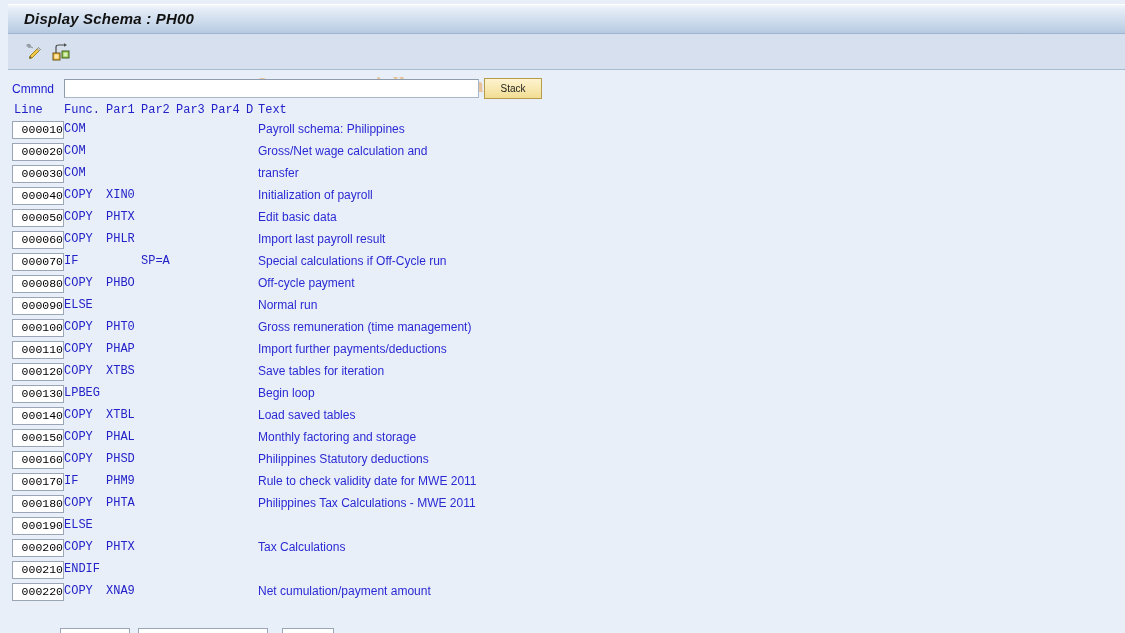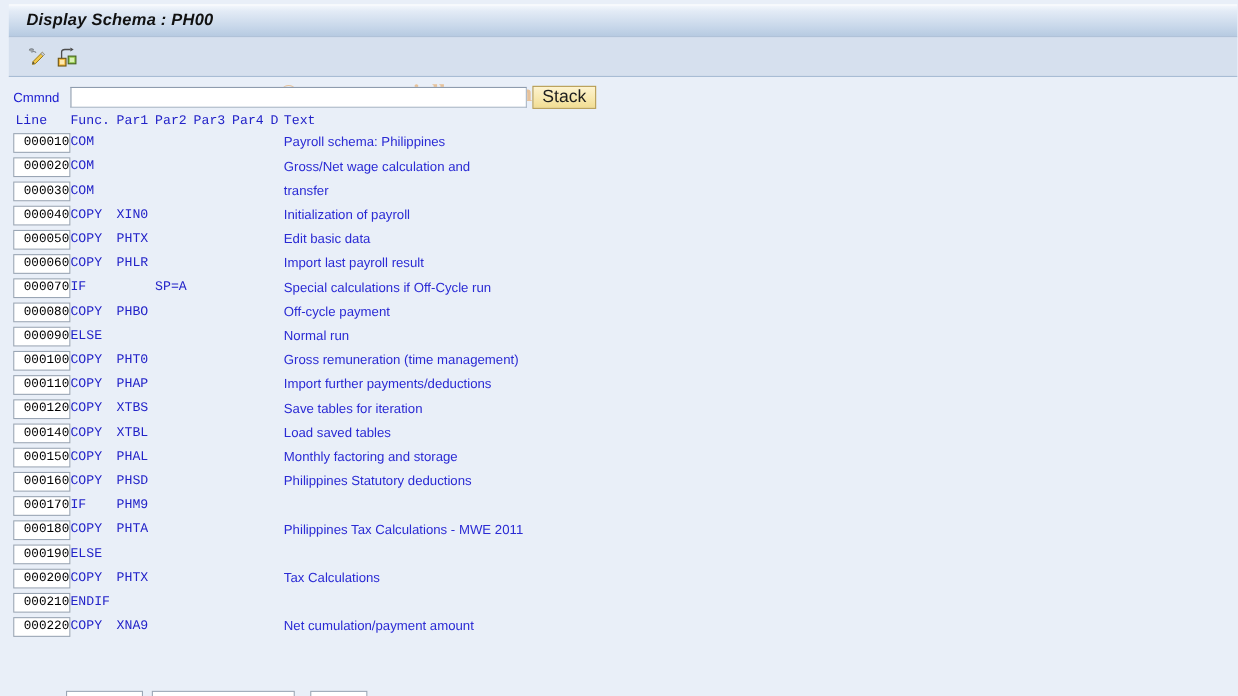--- a/index.html
+++ b/index.html
@@ -63,21 +63,21 @@
     box-sizing:border-box;
     font-family:"Liberation Mono", monospace;font-size:12px;
     padding:0 3px;color:#000;
     outline:none;
   }
   .stack-btn{
     position:absolute;left:484px;top:0px;width:58px;height:21px;
     background:linear-gradient(to bottom,#fdf3cf 0%,#f8e9b2 50%,#f2dd92 100%);
     border:1px solid #b79b4d;
     box-sizing:border-box;
-    font-family:"Liberation Sans", sans-serif;font-size:16px;
+    font-family:"Liberation Sans", sans-serif;font-size:10px;
     color:#1d1d1d;text-align:center;line-height:19px;
     cursor:default;
   }
 
   
   .grid{position:absolute;left:0;top:103px;width:1125px;}
   .hdr{position:relative;height:18px;}
   .hdr span{
     position:absolute;top:0;
     color:#2222c8;
@@ -294,20 +294,30 @@
           <div class="linebox">000120</div>
           <span class="func c-func">COPY</span>
           <span class="func c-p1">XTBS</span>
           <span class="func c-p2"></span>
           <span class="func c-p3"></span>
           <span class="func c-p4"></span>
           <span class="func c-d"></span>
           <span class="txt">Save tables for iteration</span>
         </div>
         <div class="row">
+          <div class="linebox">000130</div>
+          <span class="func c-func">LPBEG</span>
+          <span class="func c-p1"></span>
+          <span class="func c-p2"></span>
+          <span class="func c-p3"></span>
+          <span class="func c-p4"></span>
+          <span class="func c-d"></span>
+          <span class="txt">Begin loop</span>
+        </div>
+        <div class="row">
           <div class="linebox">000140</div>
           <span class="func c-func">COPY</span>
           <span class="func c-p1">XTBL</span>
           <span class="func c-p2"></span>
           <span class="func c-p3"></span>
           <span class="func c-p4"></span>
           <span class="func c-d"></span>
           <span class="txt">Load saved tables</span>
         </div>
         <div class="row">
@@ -331,20 +341,21 @@
           <span class="txt">Philippines Statutory deductions</span>
         </div>
         <div class="row">
           <div class="linebox">000170</div>
           <span class="func c-func">IF</span>
           <span class="func c-p1">PHM9</span>
           <span class="func c-p2"></span>
           <span class="func c-p3"></span>
           <span class="func c-p4"></span>
           <span class="func c-d"></span>
+          <span class="txt">Rule to check validity date for MWE 2011</span>
         </div>
         <div class="row">
           <div class="linebox">000180</div>
           <span class="func c-func">COPY</span>
           <span class="func c-p1">PHTA</span>
           <span class="func c-p2"></span>
           <span class="func c-p3"></span>
           <span class="func c-p4"></span>
           <span class="func c-d"></span>
           <span class="txt">Philippines Tax Calculations - MWE 2011</span>

